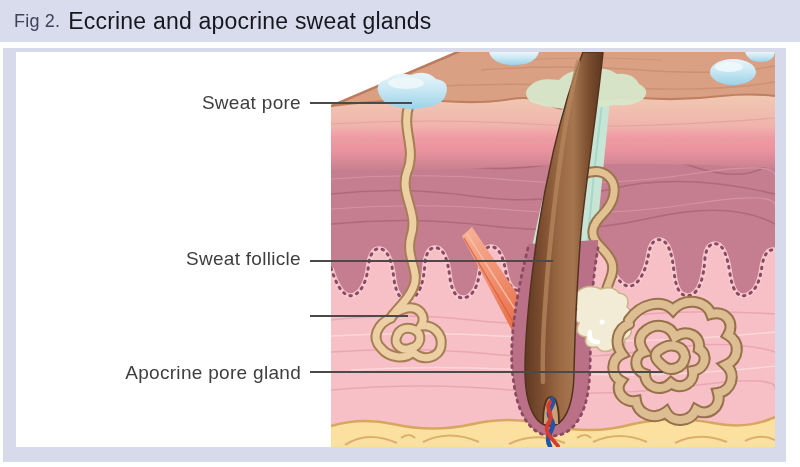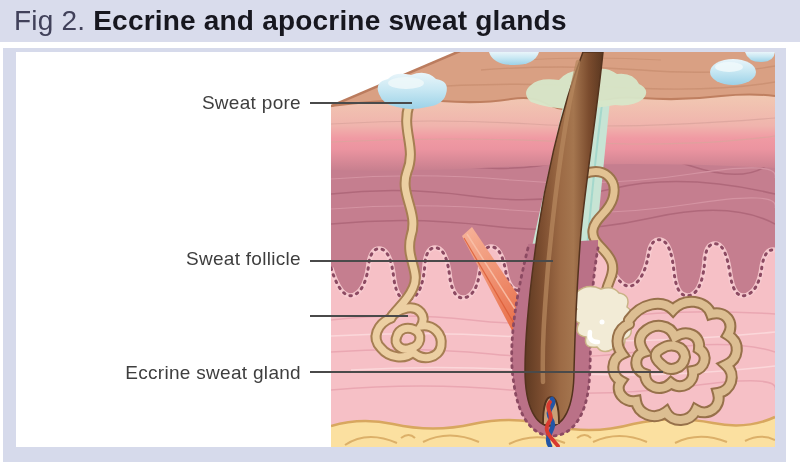--- a/index.html
+++ b/index.html
@@ -1,21 +1,21 @@
 <!DOCTYPE html>
 <html><head>
 <meta charset="utf-8">
 <style>
   html,body{margin:0;padding:0;}
   .stage{position:relative;width:800px;height:467px;background:#ffffff;overflow:hidden;
          font-family:"Liberation Sans",sans-serif;}
   .header{position:absolute;left:0;top:0;width:800px;height:42px;background:#d9dcec;
           display:flex;align-items:center;padding-left:14px;box-sizing:border-box;}
-  .fig-label{font-size:28px;font-weight:400;color:#41415a;letter-spacing:.2px;margin-right:8px;}
-  .fig-title{font-size:28px;font-weight:700;color:#17171f;letter-spacing:.2px;}
+  .fig-label{font-size:18px;font-weight:400;color:#41415a;letter-spacing:.2px;margin-right:8px;}
+  .fig-title{font-size:23px;font-weight:400;color:#17171f;letter-spacing:.2px;}
   .frame{position:absolute;left:3px;top:48px;width:783px;height:414px;background:#d6daeb;}
   .panel{position:absolute;left:13px;top:4px;width:759px;height:395px;background:#ffffff;}
   .illustration{position:absolute;right:0;top:0;width:444px;height:395px;}
   .lbl{position:absolute;left:0;width:294px;text-align:right;font-size:19px;color:#3e3e3e;
        line-height:24px;padding-right:9px;box-sizing:border-box;letter-spacing:.3px;z-index:6;}
   .pline{position:absolute;height:2px;background:#4a4a4a;z-index:5;}
 </style>
 </head>
 <body>
 
@@ -24,21 +24,21 @@
   <div class="header">
     <span class="fig-label">Fig 2.</span>
     <span class="fig-title">Eccrine and apocrine sweat glands</span>
   </div>
 
   <div class="frame">
     <div class="panel">
 
       <div class="lbl" style="top:39px">Sweat pore</div>
       <div class="lbl" style="top:195px">Sweat follicle</div>
-      <div class="lbl" style="top:309px">Eccrine sweat gland</div>
+      <div class="lbl" style="top:309px">Apocrine pore gland</div>
 
       <div class="pline" style="top:50px;left:294px;width:102px"></div>
       <div class="pline" style="top:208px;left:294px;width:243px"></div>
       <div class="pline" style="top:263px;left:294px;width:98px"></div>
       <div class="pline" style="top:319px;left:294px;width:353px"></div>
 
       <div class="illustration">
         <svg width="444" height="395" viewBox="0 0 444 395" xmlns="http://www.w3.org/2000/svg">
           <defs>
             <linearGradient id="gEpi" x1="0" y1="44" x2="0" y2="118" gradientUnits="userSpaceOnUse">

